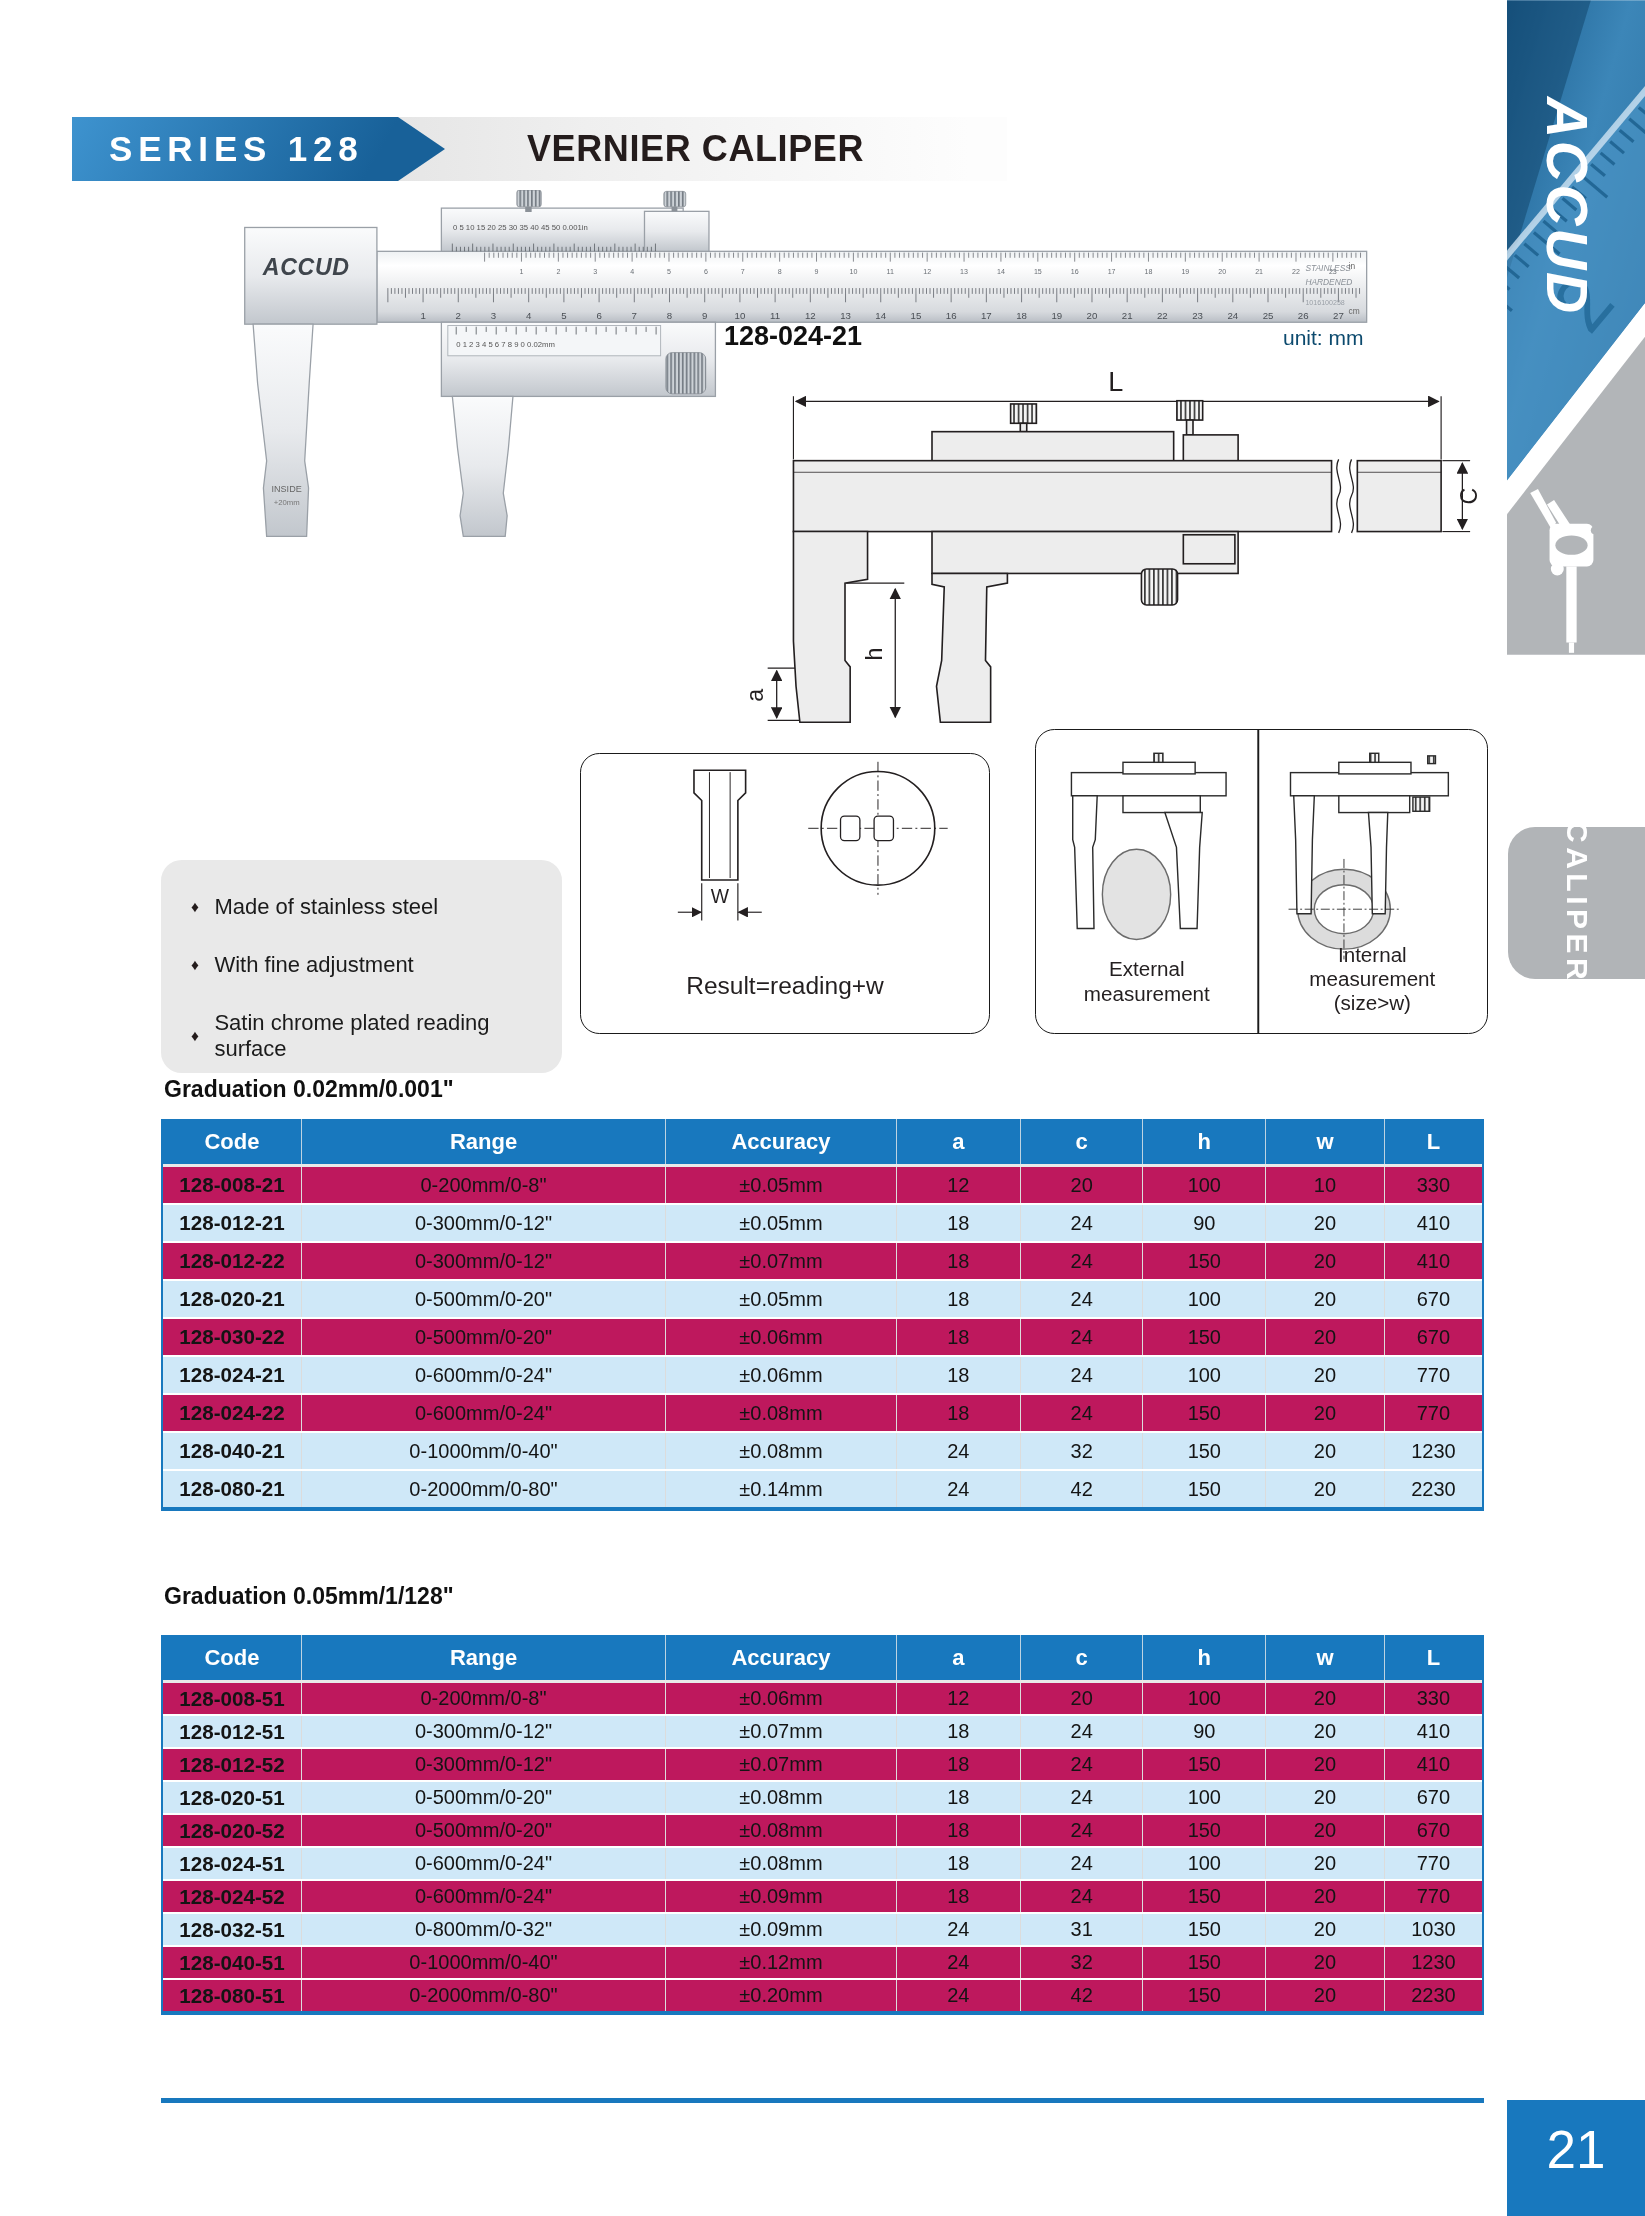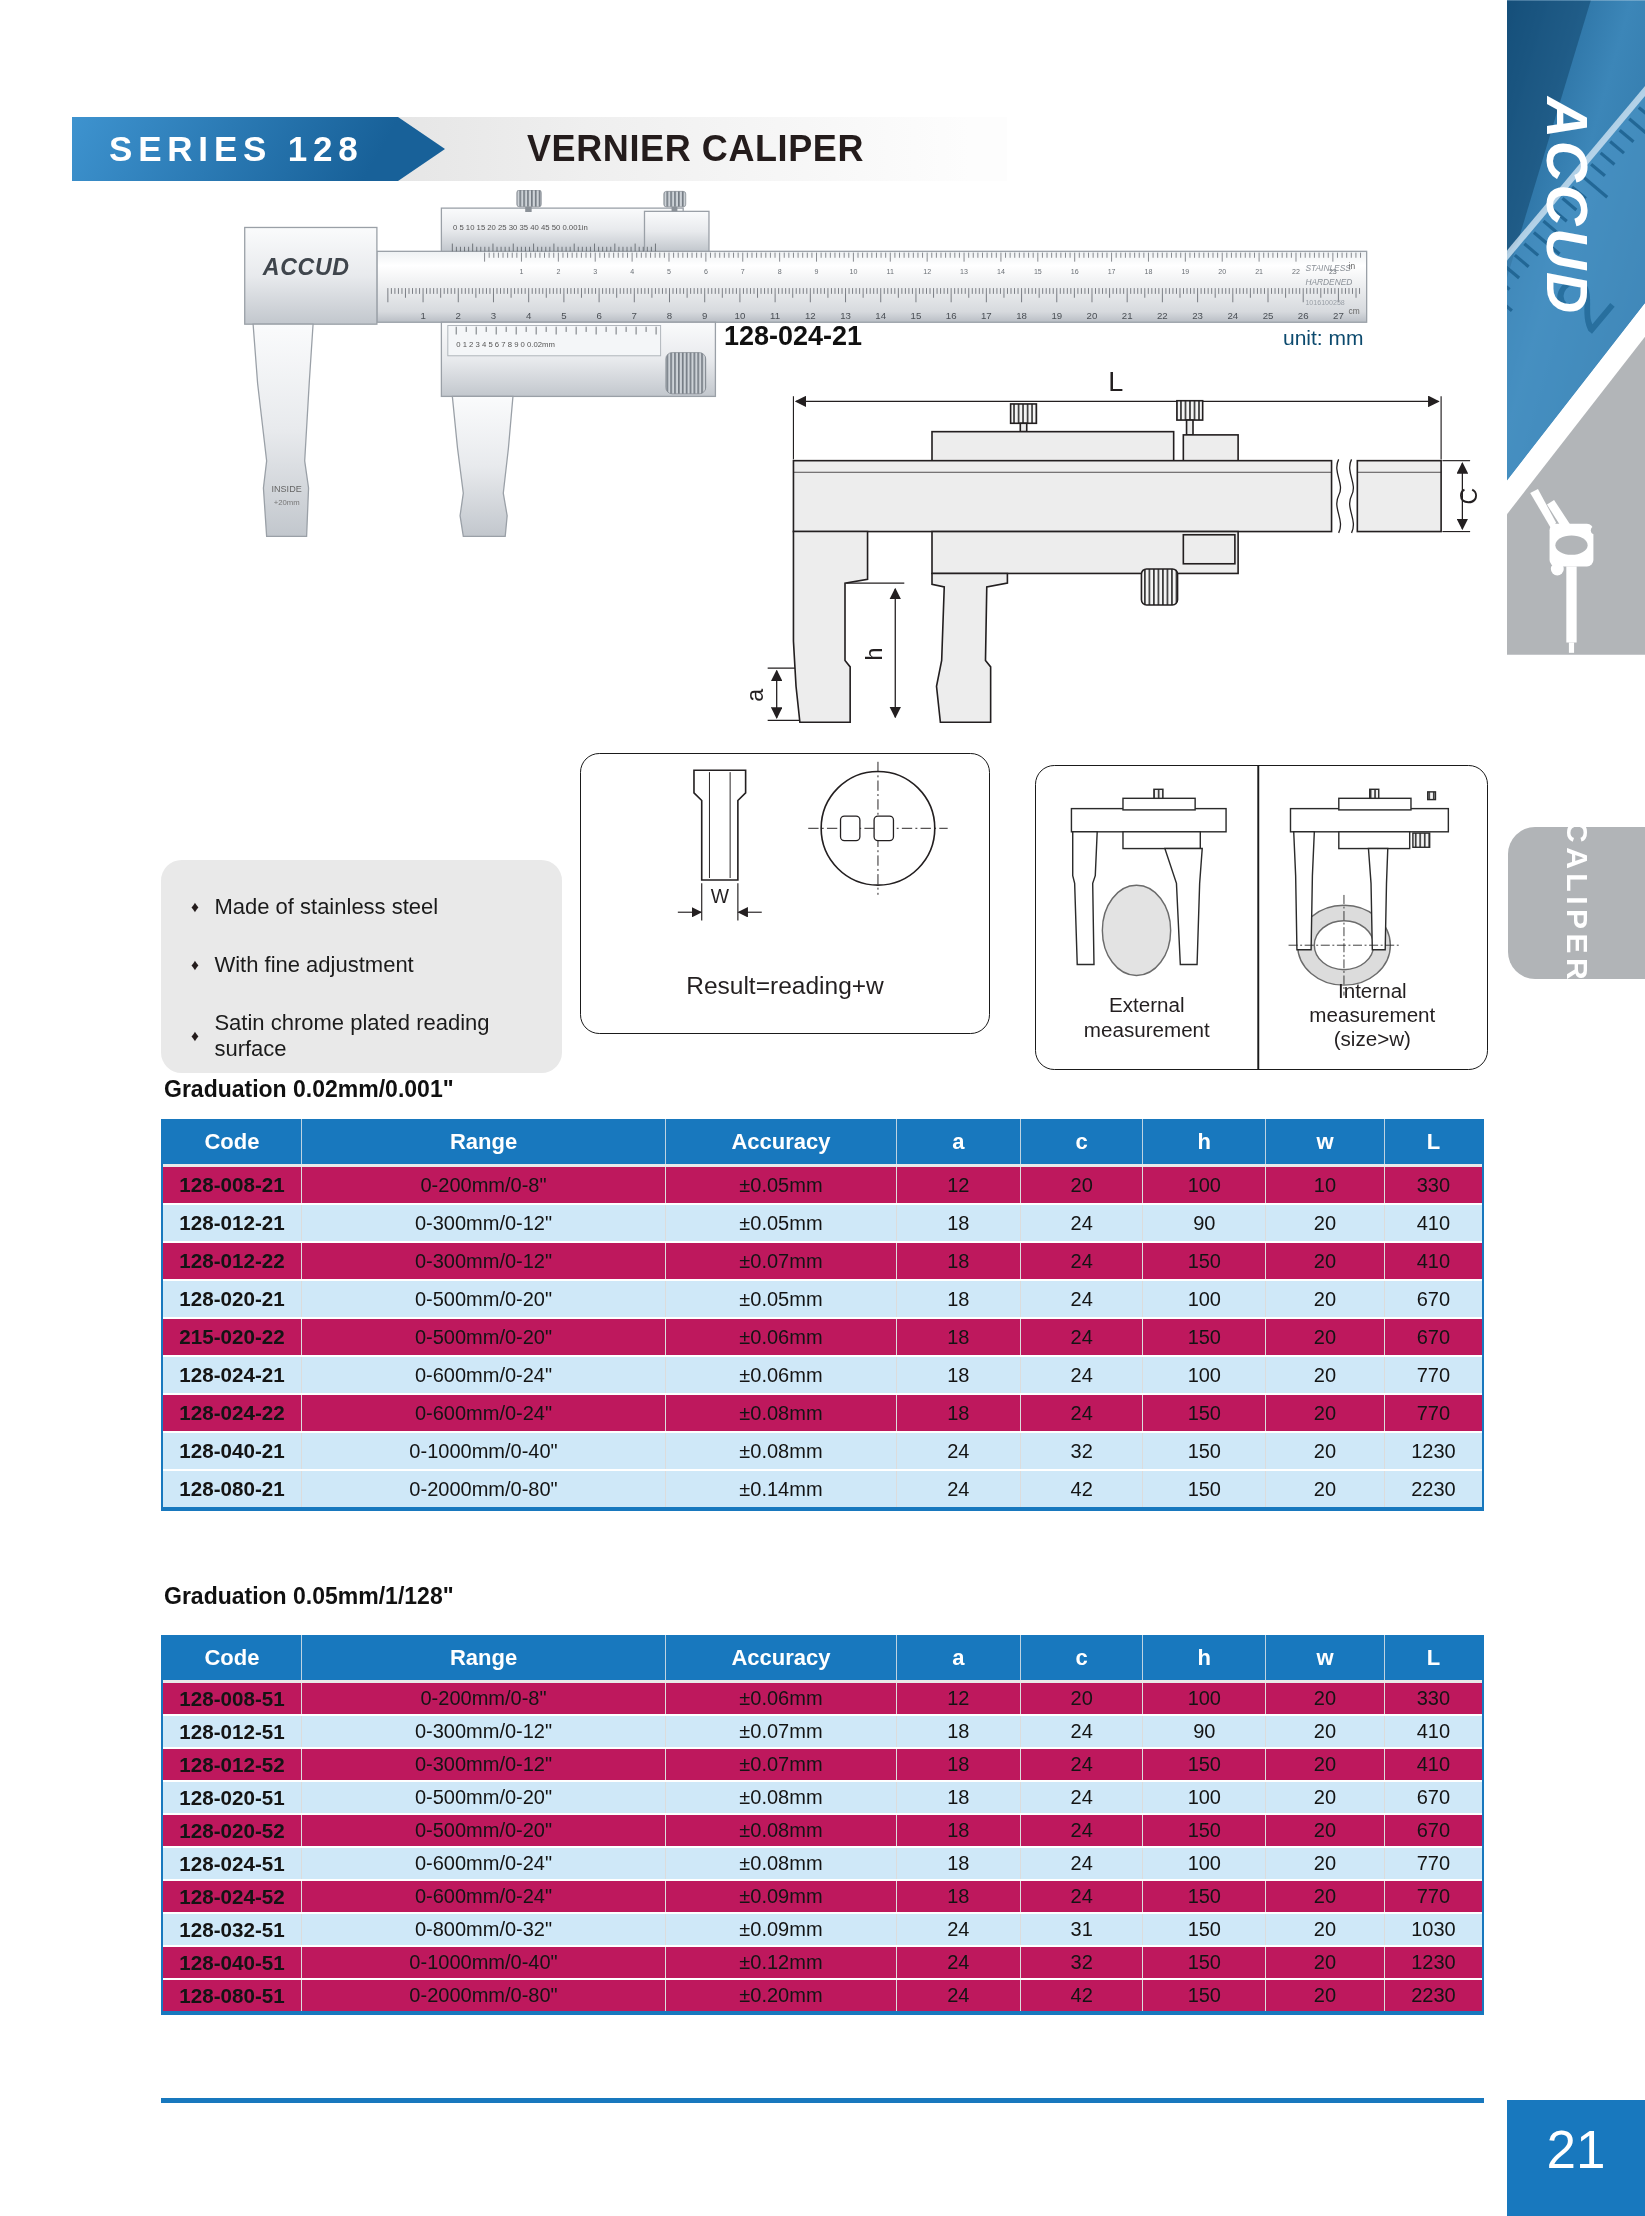--- a/index.html
+++ b/index.html
@@ -28,21 +28,21 @@
   .features{position:absolute;left:161px;top:860px;width:401px;height:213px;background:#e9e9e9;
     border-radius:20.6px;padding:34px 13px 0 30px;box-sizing:border-box;}
   .feature{display:flex;align-items:center;gap:15.5px;margin-bottom:32px;font-size:22px;color:#1b1b1b;}
   .feature .diamond{font-size:15.5px;color:#241c1c;line-height:1;}
 
   
   .result-box{position:absolute;left:580px;top:753px;width:408px;height:279px;background:#fff;
     border:1.9px solid #1a1a1a;border-radius:19.3px;}
   .result-box svg{position:absolute;left:0;top:0;width:100%;height:100%;}
   .measure-box{position:absolute;left:1035px;top:729px;width:451px;height:303px;background:#fff;
-    border:1.9px solid #1a1a1a;border-radius:19.3px;margin-top:36px;}
+    border:1.9px solid #1a1a1a;border-radius:19.3px;}
   .measure-box svg{position:absolute;left:0;top:0;width:100%;height:100%;}
 
   
   .grad{position:absolute;left:164px;font-size:23px;font-weight:bold;color:#101010;}
   .grad.g0{top:1076px;}
   .grad.g1{top:1583px;}
   .tbl{position:absolute;left:161px;width:1323px;border-left:2.6px solid #1878be;border-right:2.6px solid #1878be;
     border-bottom:4.5px solid #1878be;box-sizing:border-box;background:#be185d;}
   .tbl.t0{top:1119px;}
   .tbl.t1{top:1635px;}
@@ -997,21 +997,21 @@
             <td>128-020-21</td>
             <td>0-500mm/0-20"</td>
             <td>±0.05mm</td>
             <td>18</td>
             <td>24</td>
             <td>100</td>
             <td>20</td>
             <td>670</td>
           </tr>
           <tr>
-            <td>215-020-22</td>
+            <td>128-030-22</td>
             <td>0-500mm/0-20"</td>
             <td>±0.06mm</td>
             <td>18</td>
             <td>24</td>
             <td>150</td>
             <td>20</td>
             <td>670</td>
           </tr>
           <tr class="alt">
             <td>128-024-21</td>

